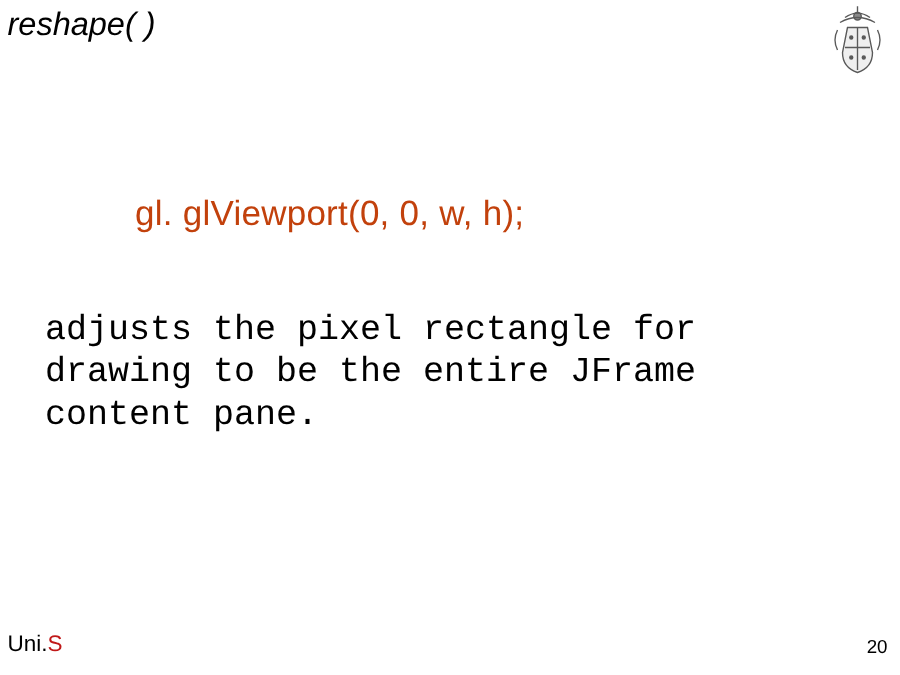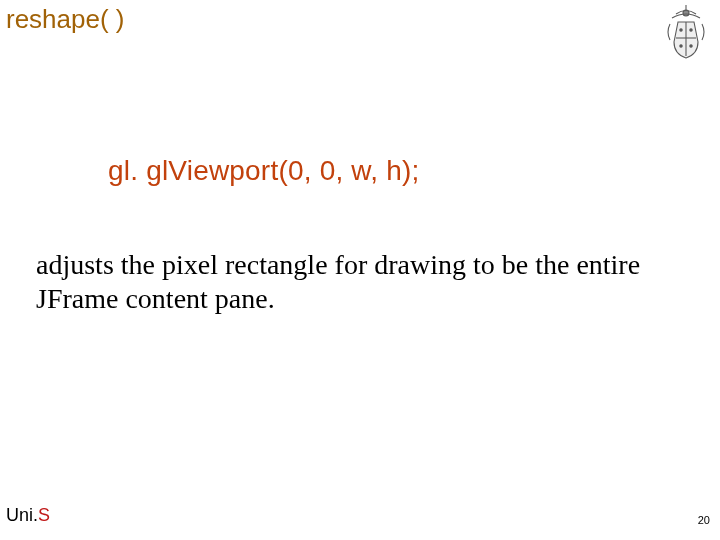--- a/index.html
+++ b/index.html
@@ -8,22 +8,23 @@
     height: 540px;
     background: #ffffff;
     font-family: Arial, Helvetica, sans-serif;
     position: relative;
     overflow: hidden;
   }
   .title {
     position: absolute;
     top: 4px;
     left: 6px;
+    font-style: italic;
     font-size: 26px;
-    color: #a16207;
+    color: #000000;
     font-family: Arial, sans-serif;
   }
   .crest {
     position: absolute;
     top: 4px;
     right: 10px;
     width: 48px;
     height: 56px;
   }
   .code-line {
@@ -36,37 +37,37 @@
     letter-spacing: 0.2px;
   }
   .paragraph {
     position: absolute;
     top: 248px;
     left: 36px;
     right: 60px;
     font-size: 28px;
     color: #000000;
     line-height: 1.22;
-    font-family: Liberation Serif, serif;
+    font-family: Liberation Mono, monospace;
   }
   .footer-label {
     position: absolute;
     bottom: 14px;
     left: 6px;
     font-size: 18px;
     font-family: Arial, sans-serif;
     text-align: center;
   }
   .footer-uni { color: #000000; }
   .footer-s { color: #c01818; }
   .page-num {
     position: absolute;
     bottom: 14px;
     right: 10px;
-    font-size: 11px;
+    font-size: 15px;
     color: #000000;
     font-family: Arial, sans-serif;
     margin-left: 24px;
   }
 </style>
 </head>
 <body>
 
 <div class="title">reshape(  )</div>
 

